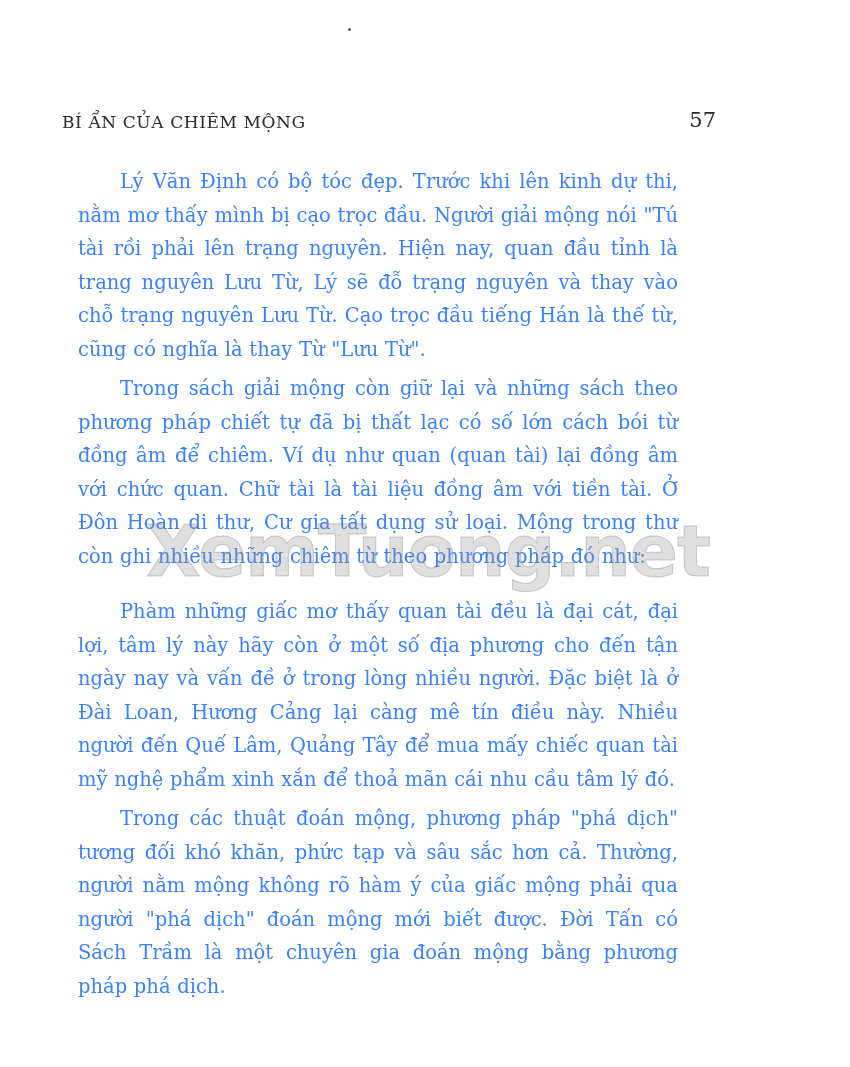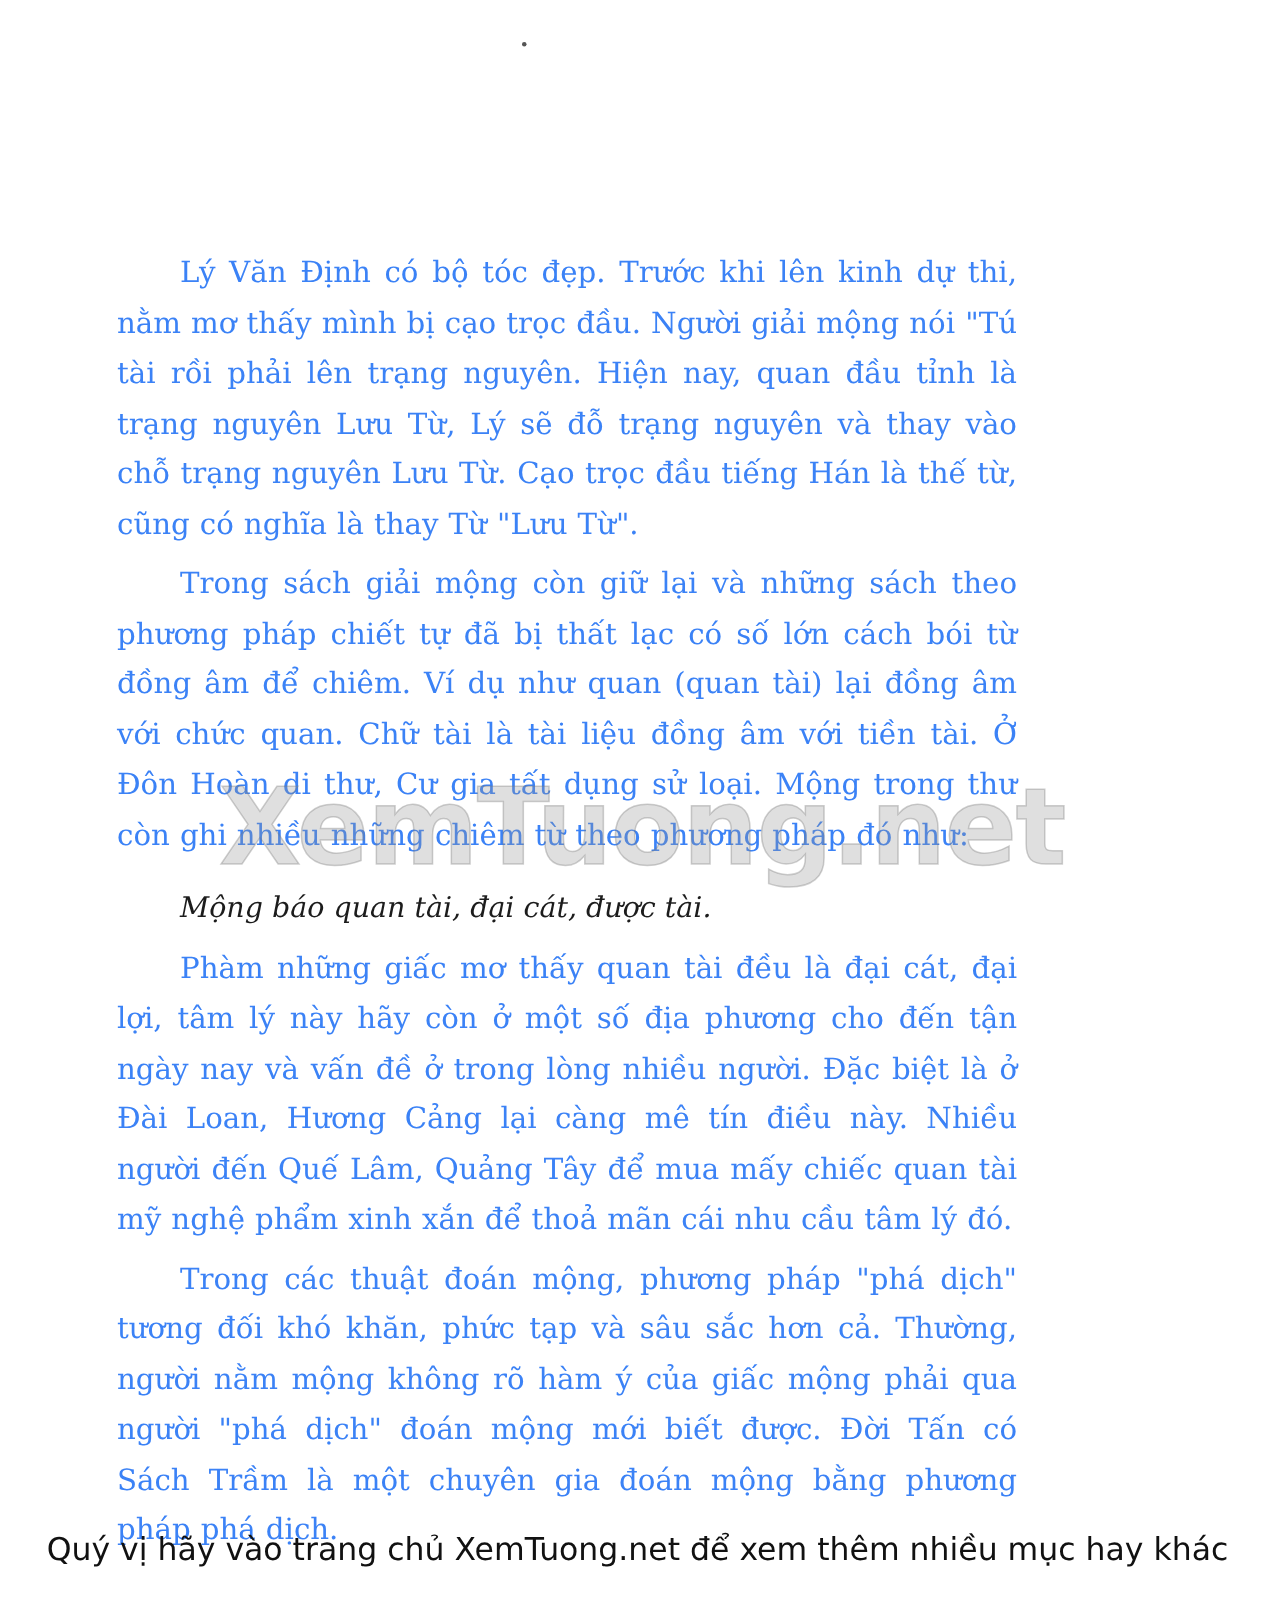--- a/index.html
+++ b/index.html
@@ -132,39 +132,39 @@
     white-space: nowrap;
   }
 </style>
 </head>
 <body>
 
 <div class="page">
 
   <div class="top-dot"></div>
 
+  <div class="header">
+    <div class="header-title">BÍ ẨN CỦA CHIÊM MỘNG</div>
+    <div class="header-page">57</div>
+  </div>
 
   <div class="body-text">
 
     <p class="para">Lý Văn Định có bộ tóc đẹp. Trước khi lên kinh dự thi, nằm mơ thấy mình bị cạo trọc đầu. Người giải mộng nói "Tú tài rồi phải lên trạng nguyên. Hiện nay, quan đầu tỉnh là trạng nguyên Lưu Từ, Lý sẽ đỗ trạng nguyên và thay vào chỗ trạng nguyên Lưu Từ. Cạo trọc đầu tiếng Hán là thế từ, cũng có nghĩa là thay Từ "Lưu Từ".</p>
 
     <p class="para spacer-para">Trong sách giải mộng còn giữ lại và những sách theo phương pháp chiết tự đã bị thất lạc có số lớn cách bói từ đồng âm để chiêm. Ví dụ như quan (quan tài) lại đồng âm với chức quan. Chữ tài là tài liệu đồng âm với tiền tài. Ở Đôn Hoàn di thư, Cư gia tất dụng sử loại. Mộng trong thư còn ghi nhiều những chiêm từ theo phương pháp đó như:</p>
 
     <div class="quote-block">
       <div class="quote-gap"></div>
-      <p class="quote">Mộng báo quan tài, đại cát, được tài.</p>
     </div>
 
     <p class="para spacer-para">Phàm những giấc mơ thấy quan tài đều là đại cát, đại lợi, tâm lý này hãy còn ở một số địa phương cho đến tận ngày nay và vấn đề ở trong lòng nhiều người. Đặc biệt là ở Đài Loan, Hương Cảng lại càng mê tín điều này. Nhiều người đến Quế Lâm, Quảng Tây để mua mấy chiếc quan tài mỹ nghệ phẩm xinh xắn để thoả mãn cái nhu cầu tâm lý đó.</p>
 
     <p class="para">Trong các thuật đoán mộng, phương pháp "phá dịch" tương đối khó khăn, phức tạp và sâu sắc hơn cả. Thường, người nằm mộng không rõ hàm ý của giấc mộng phải qua người "phá dịch" đoán mộng mới biết được. Đời Tấn có Sách Trầm là một chuyên gia đoán mộng bằng phương pháp phá dịch.</p>
 
   </div>
 
   <div class="watermark">
     <span class="watermark-text">XemTuong.net</span>
   </div>
 
-  <div class="footer">
-    <span class="footer-text">Quý vị hãy vào trang chủ XemTuong.net để xem thêm nhiều mục hay khác</span>
-  </div>
 
 </div>
 
 </body></html>

